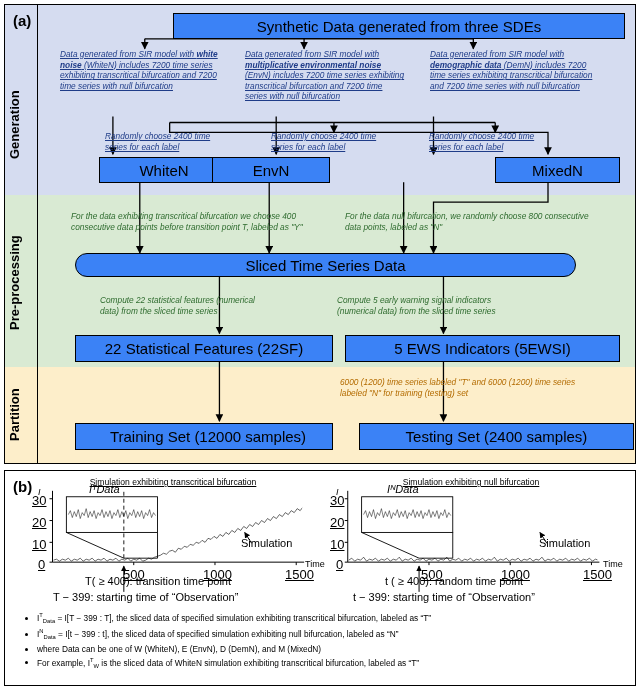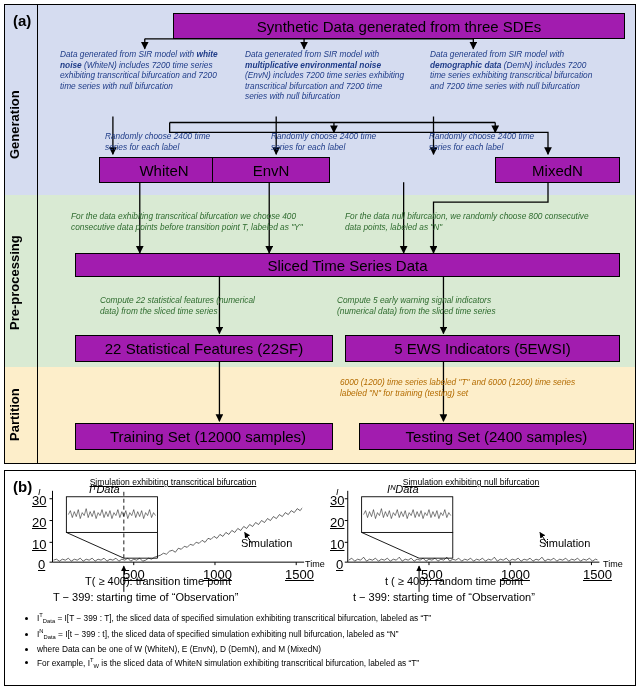--- a/index.html
+++ b/index.html
@@ -57,40 +57,40 @@
   }
   .band-sep {
     position: absolute;
     left: 32px;
     width: 0;
     border-left: 1.2px solid #000;
   }
 
   .box {
     position: absolute;
-    background: #a21caf;
+    background: #3b82f6;
     border: 1.6px solid #000;
     box-sizing: border-box;
     display: flex;
     align-items: center;
     justify-content: center;
     text-align: center;
     font-size: 13px;
     padding: 2px 4px;
   }
   .box.big { font-size: 15px; }
 
   .note {
     position: absolute;
     font-style: italic;
     font-size: 8.3px;
     line-height: 1.28;
     box-sizing: border-box;
   }
-  .note-blue { color: #1f3c88; }
+  .note-blue { color: #1f3c88; text-decoration: underline; }
   .note-green { color: #2e6b2e; }
   .note-orange { color: #b36b00; }
   .note b { font-weight: bold; }
 
   svg.arrows {
     position: absolute;
     left: 0; top: 0;
     width: 100%; height: 100%;
     overflow: visible;
     pointer-events: none;
@@ -208,21 +208,21 @@
   <div class="note note-blue" style="left:266px;top:126px;width:115px;">Randomly choose 2400 time series for each label</div>
   <div class="note note-blue" style="left:424px;top:126px;width:125px;">Randomly choose 2400 time series for each label</div>
 
   <div class="box big" style="left:70px;top:152px;width:130px;height:26px;margin-left:24px;">WhiteN</div>
   <div class="box big" style="left:207px;top:152px;width:118px;height:26px;">EnvN</div>
   <div class="box big" style="left:490px;top:152px;width:125px;height:26px;">MixedN</div>
 
   <div class="note note-green" style="left:66px;top:206px;width:262px;">For the data exhibiting transcritical bifurcation we choose 400 consecutive data points before transition point T, labeled as "Y"</div>
   <div class="note note-green" style="left:340px;top:206px;width:260px;">For the data null bifurcation, we randomly choose 800 consecutive data points, labeled as "N"</div>
 
-  <div class="box big" style="left:70px;top:248px;width:545px;height:24px;">Sliced Time Series Data</div>
+  <div class="box big" style="left:70px;top:248px;width:501px;height:24px;border-radius:12px;">Sliced Time Series Data</div>
 
   <div class="note note-green" style="left:95px;top:290px;width:165px;">Compute 22 statistical features (numerical data) from the sliced time series</div>
   <div class="note note-green" style="left:332px;top:290px;width:180px;">Compute 5 early warning signal indicators (numerical data) from the sliced time series</div>
 
   <div class="box big" style="left:70px;top:330px;width:258px;height:27px;">22 Statistical Features (22SF)</div>
   <div class="box big" style="left:340px;top:330px;width:275px;height:27px;">5 EWS Indicators (5EWSI)</div>
 
   <div class="note note-orange" style="left:335px;top:372px;width:250px;">6000 (1200) time series labeled "T" and 6000 (1200) time series labeled "N" for training (testing) set</div>
 
   <div class="box big" style="left:70px;top:418px;width:258px;height:27px;padding-left:12px;">Training Set (12000 samples)</div>

